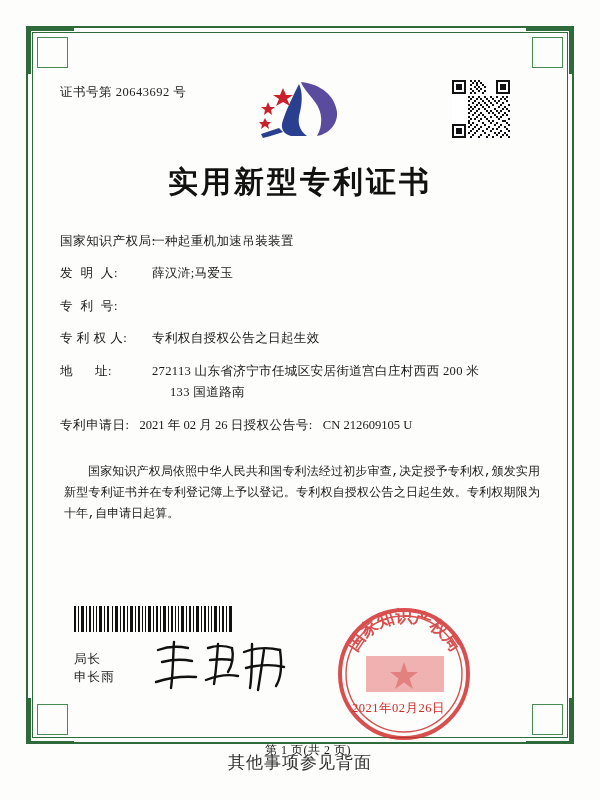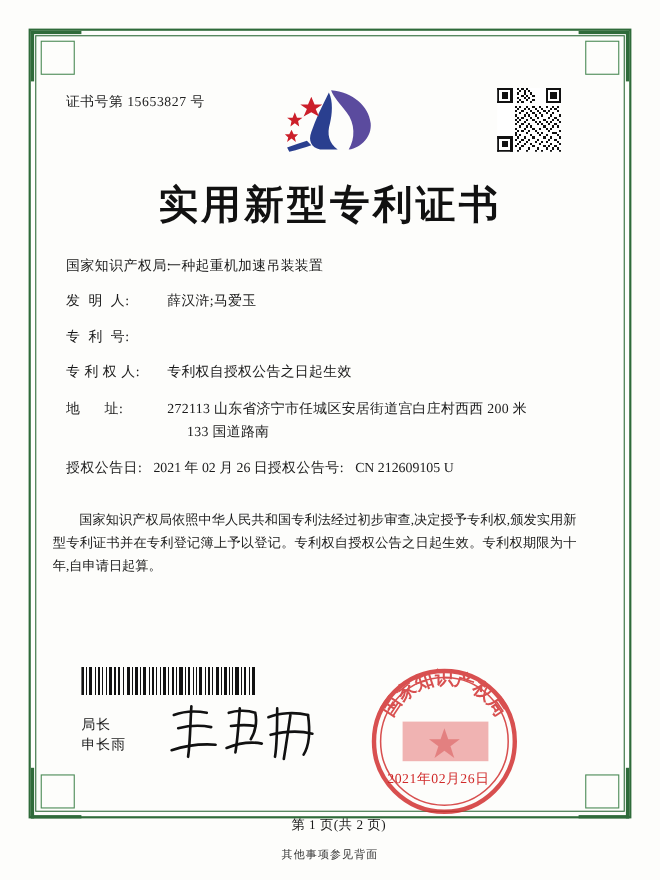--- a/index.html
+++ b/index.html
@@ -75,21 +75,21 @@
     position: absolute;
     left: 452px; top: 80px;
     width: 58px; height: 58px;
   }
 
   .title {
     position: absolute;
     left: 0; right: 0;
     top: 162px;
     text-align: center;
-    font-size: 36px;
+    font-size: 30px;
     font-weight: bold;
     letter-spacing: 3px;
     color: #111;
     font-family: "Liberation Serif", "DejaVu Serif", serif;
   }
 
   .fields {
     position: absolute;
     left: 60px;
     top: 232px;
@@ -130,27 +130,28 @@
   .two-col .lbl {
     letter-spacing: 0.5px;
     white-space: pre;
   }
   .two-col .val {
     margin-left: 10px;
   }
 
   .paragraphs {
     position: absolute;
-    left: 48px;
+    left: 64px;
     top: 462px;
     width: 476px;
     font-size: 12px;
     line-height: 1.75;
     text-align: justify;
     color: #1a1a1a;
+    font-family: Liberation Mono, monospace;
   }
   .paragraphs p {
     margin: 0 0 2px 0;
     text-indent: 24px;
   }
 
   .barcode {
     position: absolute;
     left: 74px;
     top: 606px;
@@ -195,40 +196,40 @@
     left: 0; right: 0;
     top: 742px;
     text-align: center;
     font-size: 12px;
     letter-spacing: 0.5px;
     padding-left: 16px;
   }
   .footer-note {
     position: absolute;
     left: 0; right: 0;
-    top: 770px;
+    top: 751px;
     text-align: center;
-    font-size: 10px;
+    font-size: 17px;
     color: #333;
     letter-spacing: 1px;
   }
 </style>
 </head>
 <body>
 
 <div class="page">
 
   <div class="frame-outer"></div>
   <div class="frame-inner"></div>
   <div class="corner tl"></div>
   <div class="corner tr"></div>
   <div class="corner bl"></div>
   <div class="corner br"></div>
 
-  <div class="cert-no">证书号第 15653827 号</div>
+  <div class="cert-no">证书号第 20643692 号</div>
 
   <div class="logo">
     <svg width="112" height="62" viewBox="0 0 112 62">
       <path d="M58 4 C78 6 92 18 94 34 C95 46 86 56 74 58 C80 48 80 34 72 24 C66 16 60 10 58 4 Z" fill="#5b4b9e"></path>
       <path d="M56 6 C50 18 44 30 40 42 C37 50 40 56 48 58 L64 58 C56 52 54 44 57 34 C59 26 60 14 56 6 Z" fill="#2a3f8f"></path>
       <path d="M36 50 C30 52 24 54 18 56 L20 60 C28 58 34 56 40 54 Z" fill="#2a3f8f"></path>
       <polygon points="40,10 43,17 50,17 44,21 47,28 40,24 33,28 36,21 30,17 37,17" fill="#cc1f2a"></polygon>
       <polygon points="25,24 27,29 32,29 28,32 29,37 25,34 21,37 22,32 18,29 23,29" fill="#cc1f2a"></polygon>
       <polygon points="22,40 24,44 28,44 25,47 26,51 22,48 18,51 19,47 16,44 20,44" fill="#cc1f2a"></polygon>
     </svg>
@@ -432,21 +433,21 @@
     </div>
     <div class="field-row">
       <div class="field-label">地      址:</div>
       <div class="field-value">
         <span>272113  山东省济宁市任城区安居街道宫白庄村西西 200 米</span>
         <span class="sub-line">133 国道路南</span>
       </div>
     </div>
     <div class="two-col">
       <div class="col left">
-        <span class="lbl">授权公告日:</span>
+        <span class="lbl">专利申请日:</span>
         <span class="val">2021 年 02 月 26 日</span>
       </div>
       <div class="col right">
         <span class="lbl">授权公告号:</span>
         <span class="val">CN 212609105 U</span>
       </div>
     </div>
   </div>
 
   <div class="paragraphs">

